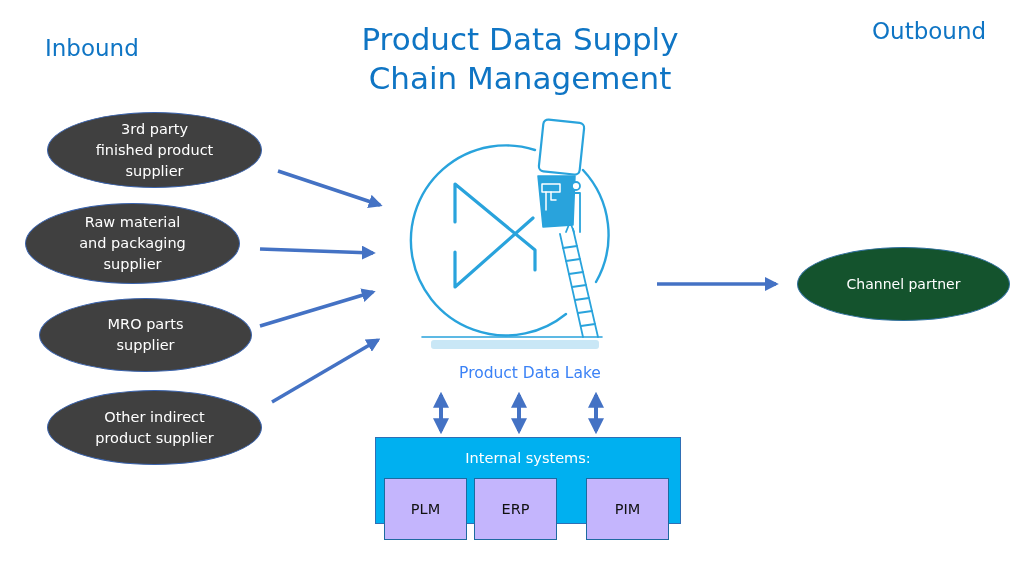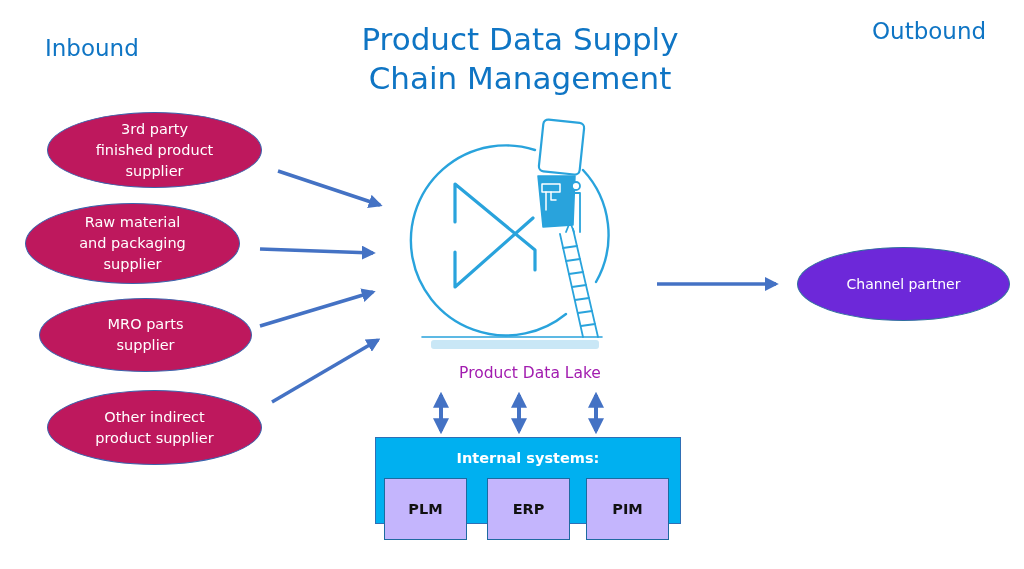--- a/index.html
+++ b/index.html
@@ -6,28 +6,28 @@
   body { width: 1024px; height: 569px; position: relative; overflow: hidden;
          font-family: "DejaVu Sans", "Liberation Sans", sans-serif; }
   .heading { position: absolute; color: #0F75C4; font-size: 23px; line-height: 1; white-space: nowrap; }
   #inbound-heading { left: 45px; top: 37px; }
   #outbound-heading { left: 872px; top: 20px; }
   #title { position: absolute; left: 330px; top: 20px; width: 380px; text-align: center;
            color: #0F75C4; font-size: 31px; line-height: 39px; }
   .ellipse { position: absolute; border-radius: 50%; color: #ffffff; display: flex;
              align-items: center; justify-content: center; text-align: center;
              font-size: 14.5px; line-height: 21px; box-sizing: border-box; }
-  .ellipse.blue { background: #be185d; border: 1px solid #3A63AD; }
-  .ellipse.green { background: #6d28d9; border: 1px solid #2F6F9E; font-size: 14px; }
+  .ellipse.blue { background: #404040; border: 1px solid #3A63AD; }
+  .ellipse.green { background: #14532d; border: 1px solid #2F6F9E; font-size: 14px; }
   .ellipse span { display: block; white-space: pre-line; }
   #svg-layer { position: absolute; left: 0; top: 0; width: 1024px; height: 569px; }
   #lake-label { position: absolute; left: 380px; top: 364px; width: 300px; text-align: center;
-                color: #a21caf; font-size: 15.5px; }
+                color: #3b82f6; font-size: 15.5px; }
   #internal-box { position: absolute; left: 375px; top: 437px; width: 306px; height: 87px;
-                  background: #00B0F0; border: 1px solid #2F6FB5; box-sizing: border-box; font-weight: bold; }
+                  background: #00B0F0; border: 1px solid #2F6FB5; box-sizing: border-box; }
   #internal-label { position: absolute; left: 0; top: 12px; width: 100%; text-align: center;
                     color: #ffffff; font-size: 14.5px; }
   .sys-box { position: absolute; top: 40px; width: 83px; height: 62px; background: #c4b5fd;
              border: 1px solid #1E6AA0; box-sizing: border-box; display: flex;
              align-items: center; justify-content: center; color: #111111; font-size: 14.5px; }
 </style>
 </head>
 <body>
 
 <div class="heading" id="inbound-heading">Inbound</div>
@@ -105,19 +105,19 @@
   <span>Channel partner</span>
 </div>
 
 <div id="lake-label">Product Data Lake</div>
 
 <div id="internal-box">
   <div id="internal-label">Internal systems:</div>
   <div class="sys-box" style="left:8px;">
     <span>PLM</span>
   </div>
-  <div class="sys-box" style="left:111px;">
+  <div class="sys-box" style="left:98px;">
     <span>ERP</span>
   </div>
   <div class="sys-box" style="left:210px;">
     <span>PIM</span>
   </div>
 </div>
 
 </body></html>

